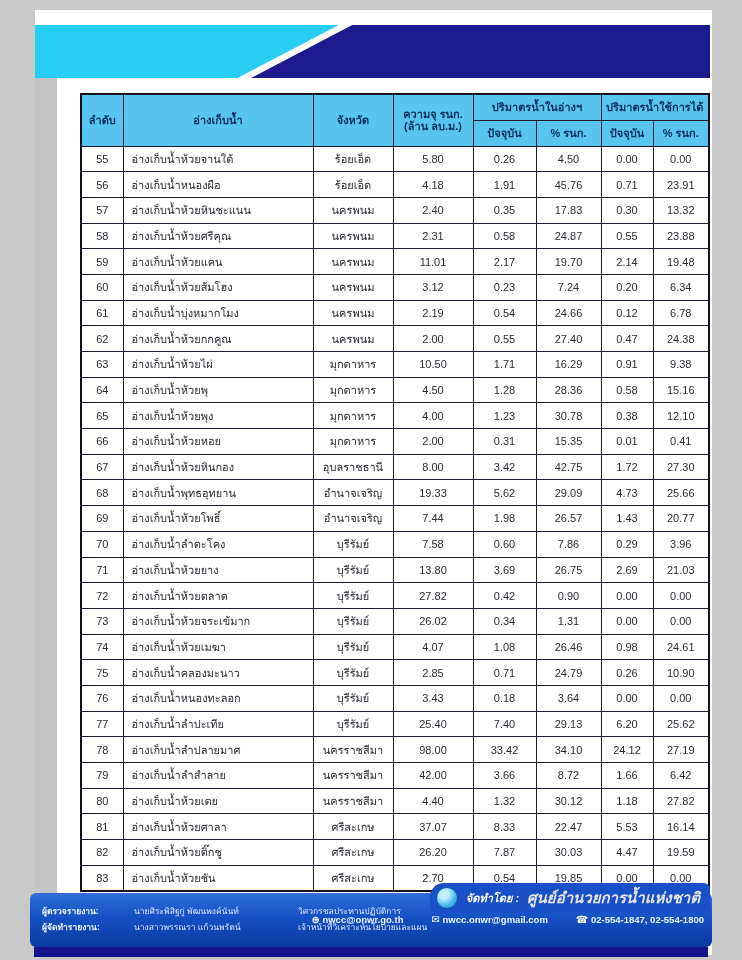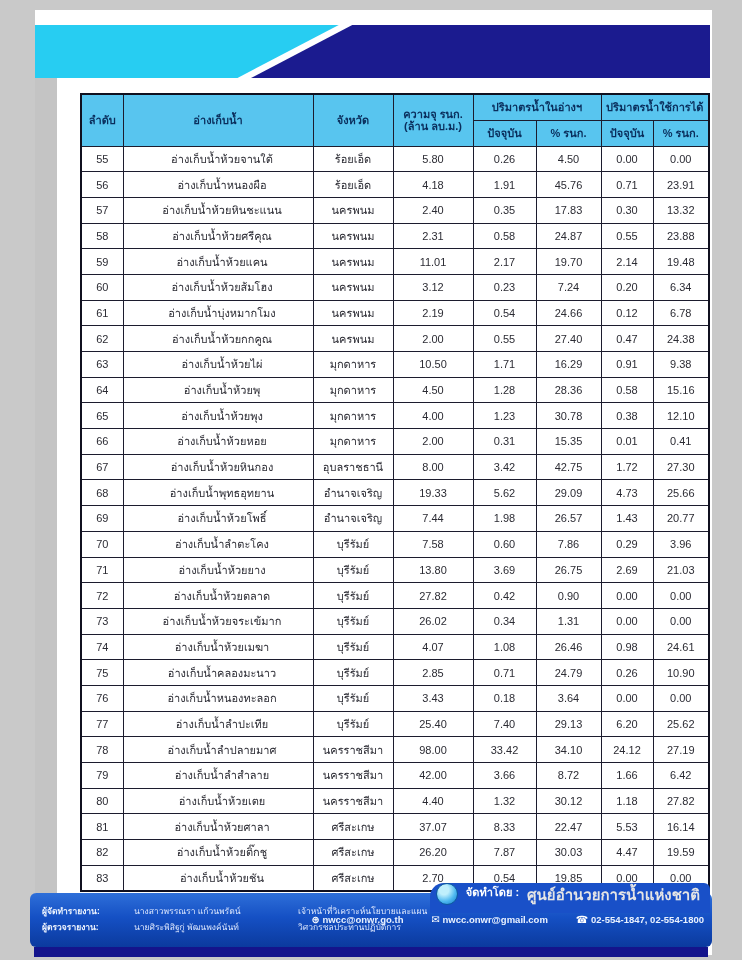--- a/index.html
+++ b/index.html
@@ -33,42 +33,42 @@
   
   .tbl-wrap { position:absolute; left:80px; top:93px; width:628px; }
   table { border-collapse:collapse; table-layout:fixed; width:628px; }
   th, td { border:1px solid #1c1c2e; overflow:hidden; white-space:nowrap; }
   table { border:2px solid #10101f; }
   thead th {
     background:#58c5ef; color:#0a2e5c; font-weight:bold;
     font-size:11px; height:26px; text-align:center; line-height:1.15;
   }
   tbody td { height:25.7px; font-size:11px; color:#2b2b33; text-align:center; }
-  tbody td.c-name { text-align:center; padding-left:8px; }
+  tbody td.c-name { text-align:left; padding-left:8px; }
   .cap-sub { display:block; }
   
   .footer { position:absolute; left:30px; top:893px; width:682px; height:65px; }
   .footer-bar {
     position:absolute; left:0; top:0; width:682px; height:54px;
     background:linear-gradient(180deg,#2e6fd9 0%, #1550c4 45%, #0b3a9e 100%);
     border-radius:6px;
   }
   .footer-navy-strip {
     position:absolute; left:4px; top:54px; width:674px; height:10px;
     background:#14148c;
   }
   .credits { position:absolute; left:12px; top:10px; color:#ffffff; font-size:8.5px; line-height:1.9; }
   .credits .row { display:flex; gap:14px; }
   .credits .lbl { font-weight:bold; width:78px; color:#eef4ff; }
   .credits .nm  { width:150px; color:#dfe9ff; }
   .credits .ttl { color:#dfe9ff; }
   .madeby {
     position:absolute; right:2px; top:-10px; height:30px; padding:0 10px 0 6px;
     background:#1950c8; border-radius:14px 6px 0 0;
-    display:flex; align-items:flex-start; gap:8px;
+    display:flex; align-items:center; gap:8px;font-style:italic;
   }
   .drop-icon {
     width:22px; height:22px; border-radius:50%;
     background:radial-gradient(circle at 35% 30%, #bfeffc 0 25%, #4db8f0 60%, #1477c8 100%);
     border:1px solid #0d5a9e;
   }
   .madeby .lbl { color:#ffffff; font-size:11px; font-weight:bold; }
   .madeby .org { color:#e5e5e5; font-size:15px; font-weight:bold; }
   .contacts {
     position:absolute; right:8px; top:21px; display:flex; gap:28px;
@@ -423,28 +423,28 @@
       </tbody>
   </table>
 </div>
 
 <div class="footer">
   <div class="footer-bar"></div>
   <div class="footer-navy-strip"></div>
 
   <div class="credits">
     <div class="row">
+      <span class="lbl">ผู้ตรวจรายงาน:</span>
+      <span class="nm">นายศิระพิสิฐกู่ พัฒนพงค์นันท์</span>
+      <span class="ttl">วิศวกรชลประทานปฏิบัติการ</span>
+    </div>
+    <div class="row">
       <span class="lbl">ผู้จัดทำรายงาน:</span>
       <span class="nm">นางสาวพรรณรา แก้วนพรัตน์</span>
       <span class="ttl">เจ้าหน้าที่วิเคราะห์นโยบายและแผน</span>
-    </div>
-    <div class="row">
-      <span class="lbl">ผู้ตรวจรายงาน:</span>
-      <span class="nm">นายศิระพิสิฐกู่ พัฒนพงค์นันท์</span>
-      <span class="ttl">วิศวกรชลประทานปฏิบัติการ</span>
     </div>
   </div>
 
   <div class="madeby">
     <span class="drop-icon"></span>
     <span class="lbl">จัดทำโดย :</span>
     <span class="org">ศูนย์อำนวยการน้ำแห่งชาติ</span>
   </div>
 
   <div class="contacts">

